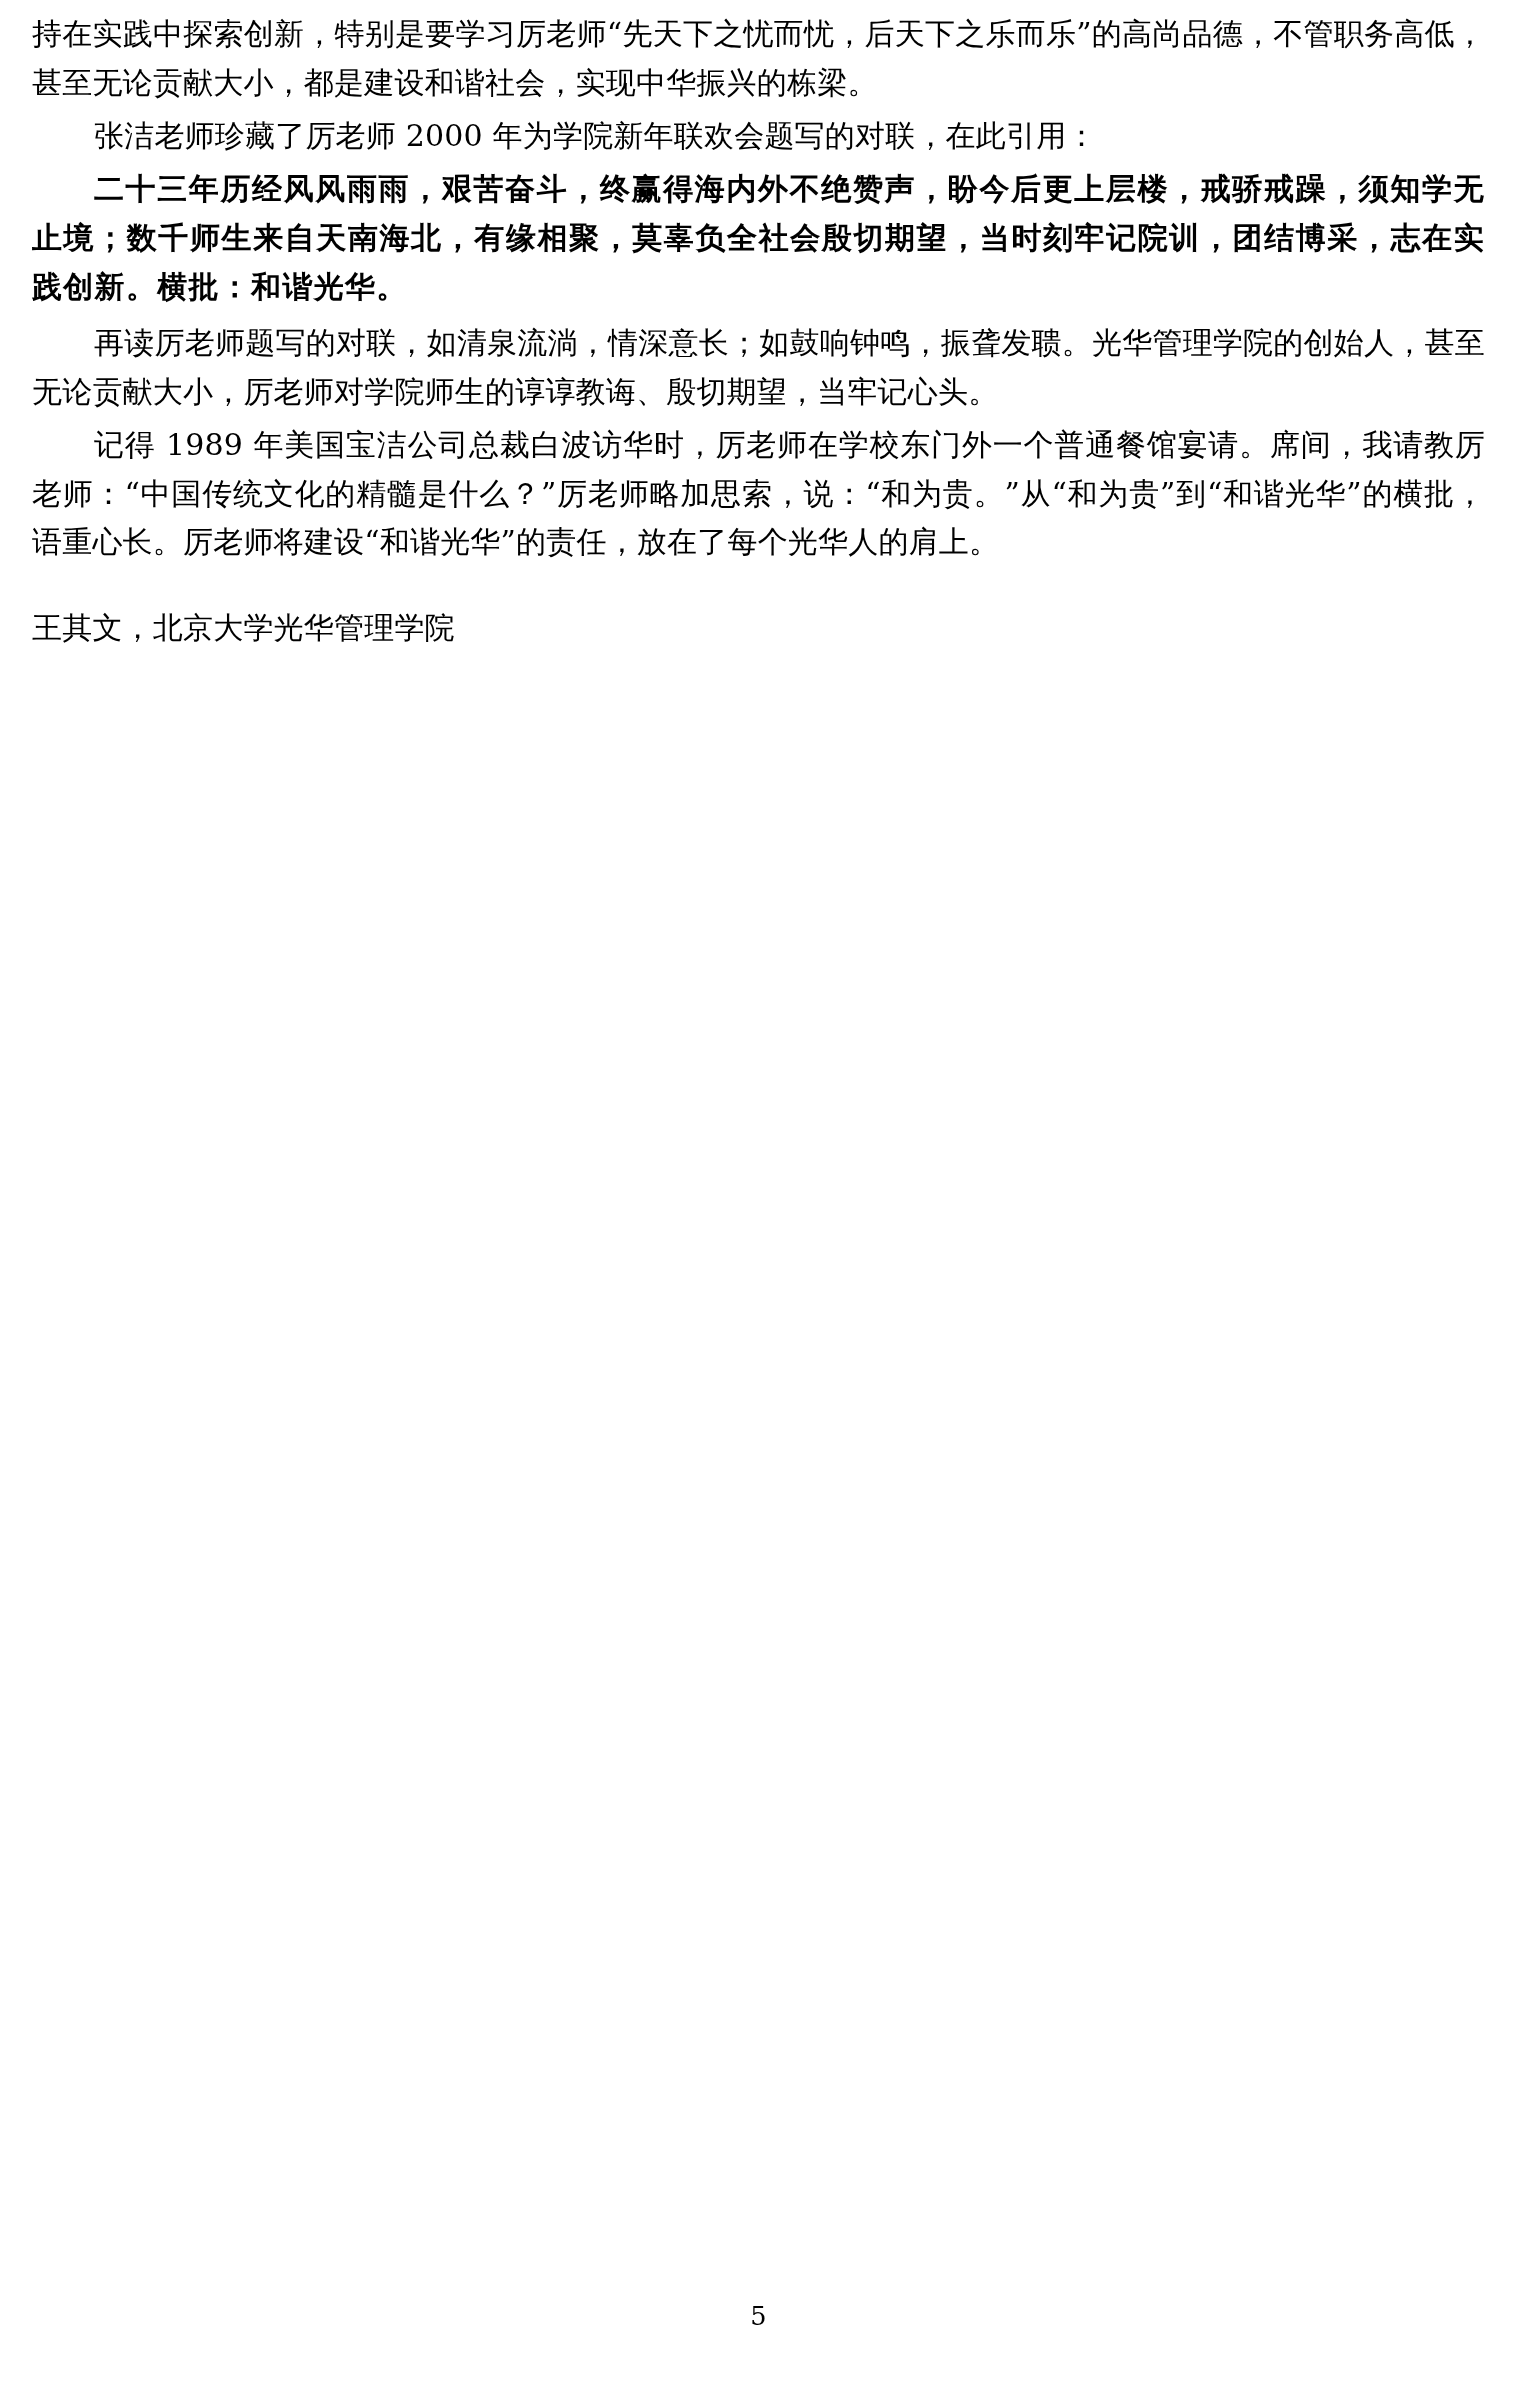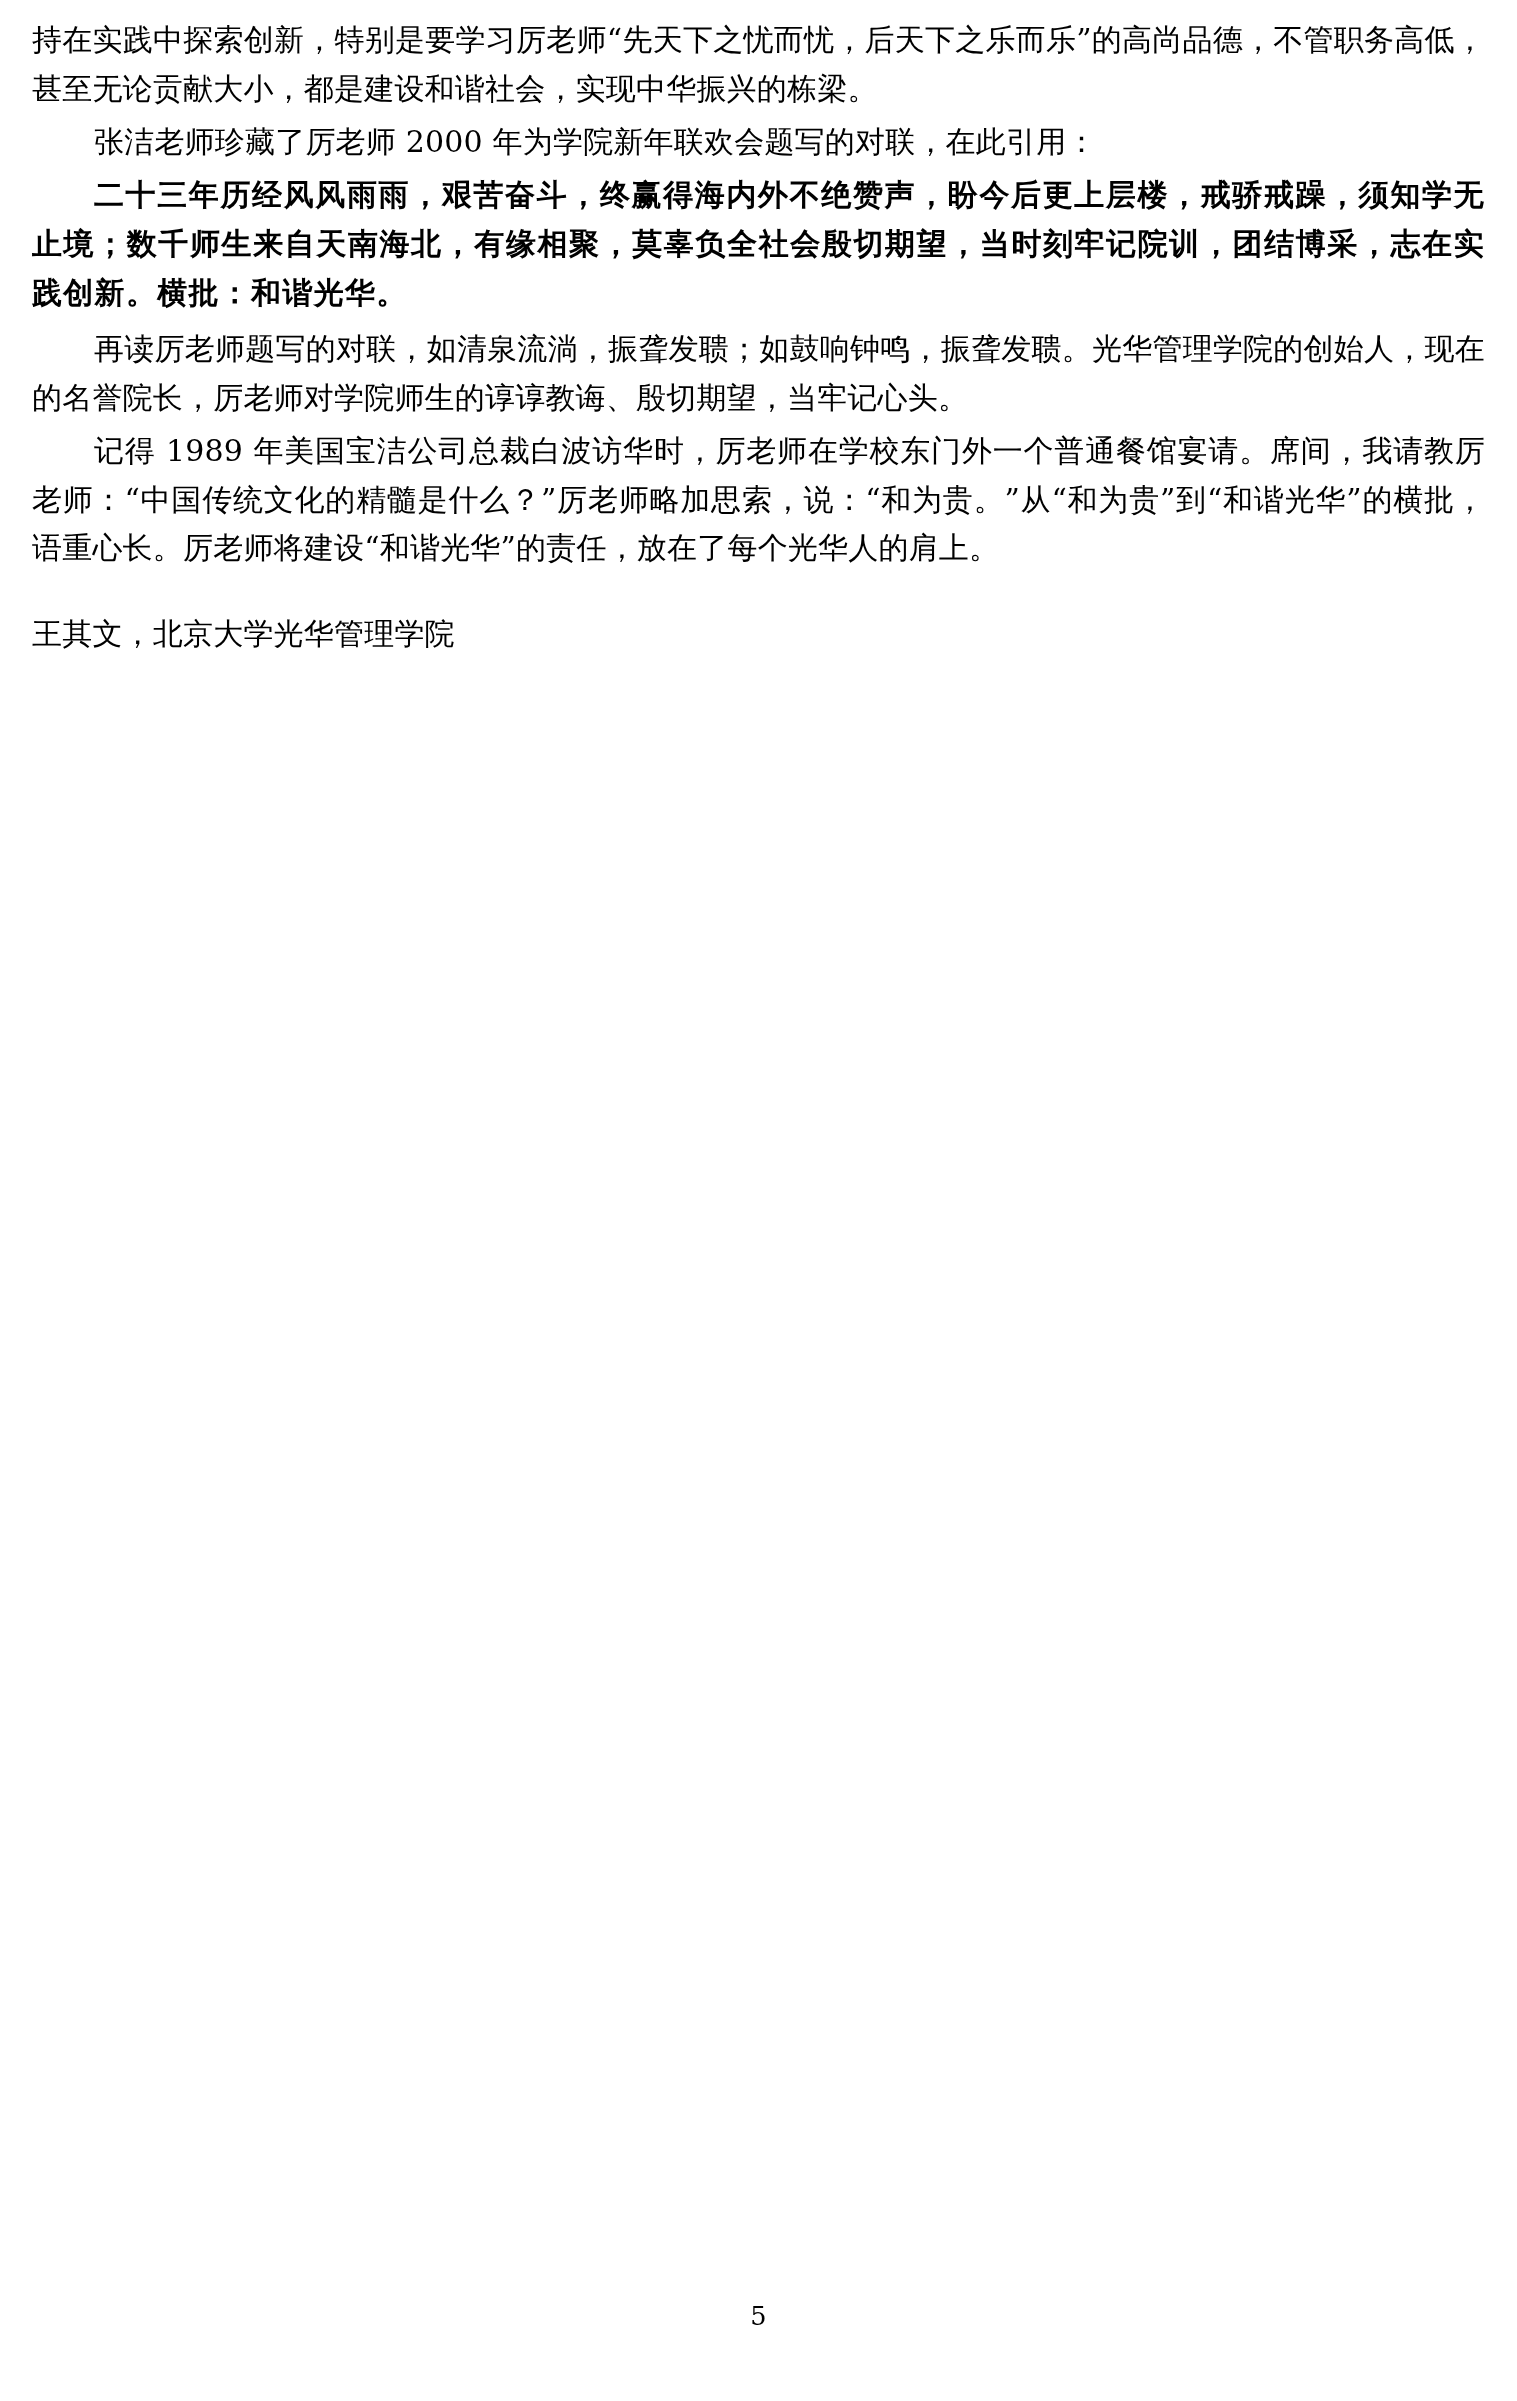--- a/index.html
+++ b/index.html
@@ -13,21 +13,21 @@
     height: 2401px;
     background: #ffffff;
     margin: 0 auto;
     box-sizing: border-box;
     font-family: "DejaVu Serif", "Liberation Serif", serif;
     color: #000000;
   }
   .content {
     position: absolute;
     left: 32px;
-    top: 16px;
+    top: 10px;
     width: 1453px;
   }
   p {
     margin: 0;
     font-size: 30px;
     line-height: 1.62;
     text-align: justify;
     text-justify: inter-ideograph;
     letter-spacing: 0.2px;
   }
@@ -67,21 +67,21 @@
     <div class="gap-small"></div>
 
     <p class="indent">张洁老师珍藏了厉老师 2000 年为学院新年联欢会题写的对联，在此引用：</p>
 
     <div class="gap-small"></div>
 
     <p class="couplet">二十三年历经风风雨雨，艰苦奋斗，终赢得海内外不绝赞声，盼今后更上层楼，戒骄戒躁，须知学无止境；数千师生来自天南海北，有缘相聚，莫辜负全社会殷切期望，当时刻牢记院训，团结博采，志在实践创新。横批：和谐光华。</p>
 
     <div class="gap-med"></div>
 
-    <p class="indent">再读厉老师题写的对联，如清泉流淌，振聋发聩；如鼓响钟鸣，振聋发聩。光华管理学院的创始人，现在的名誉院长，厉老师对学院师生的谆谆教诲、殷切期望，当牢记心头。</p>
+    <p class="indent">再读厉老师题写的对联，如清泉流淌，情深意长；如鼓响钟鸣，振聋发聩。光华管理学院的创始人，甚至无论贡献大小，厉老师对学院师生的谆谆教诲、殷切期望，当牢记心头。</p>
 
     <div class="gap-small"></div>
 
     <p class="indent">记得 1989 年美国宝洁公司总裁白波访华时，厉老师在学校东门外一个普通餐馆宴请。席间，我请教厉老师：“中国传统文化的精髓是什么？”厉老师略加思索，说：“和为贵。”从“和为贵”到“和谐光华”的横批，语重心长。厉老师将建设“和谐光华”的责任，放在了每个光华人的肩上。</p>
 
     <div class="gap-small"></div>
 
 
     <p class="signature">王其文，北京大学光华管理学院</p>
 

